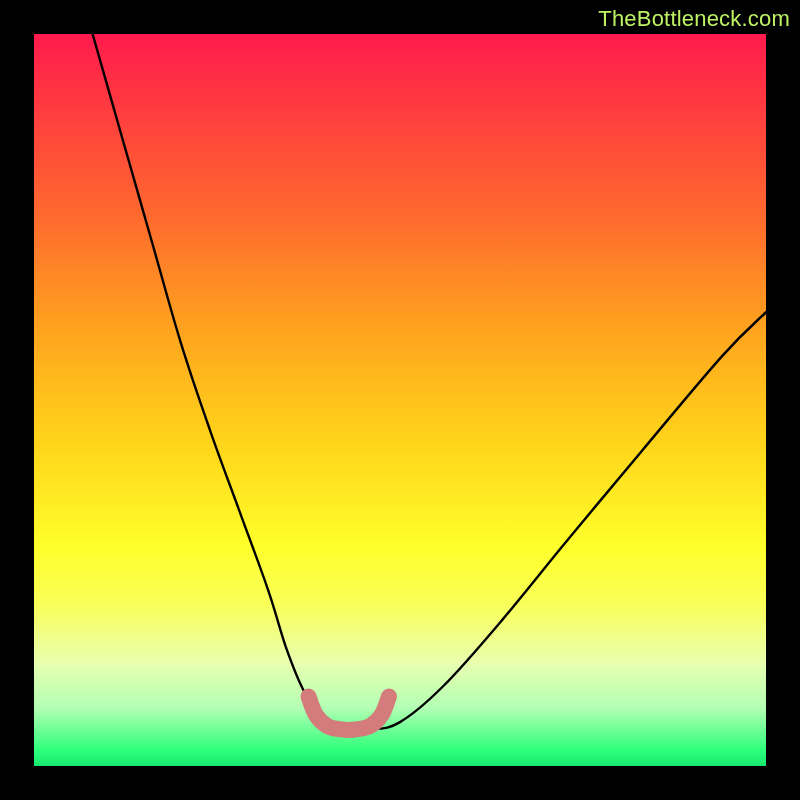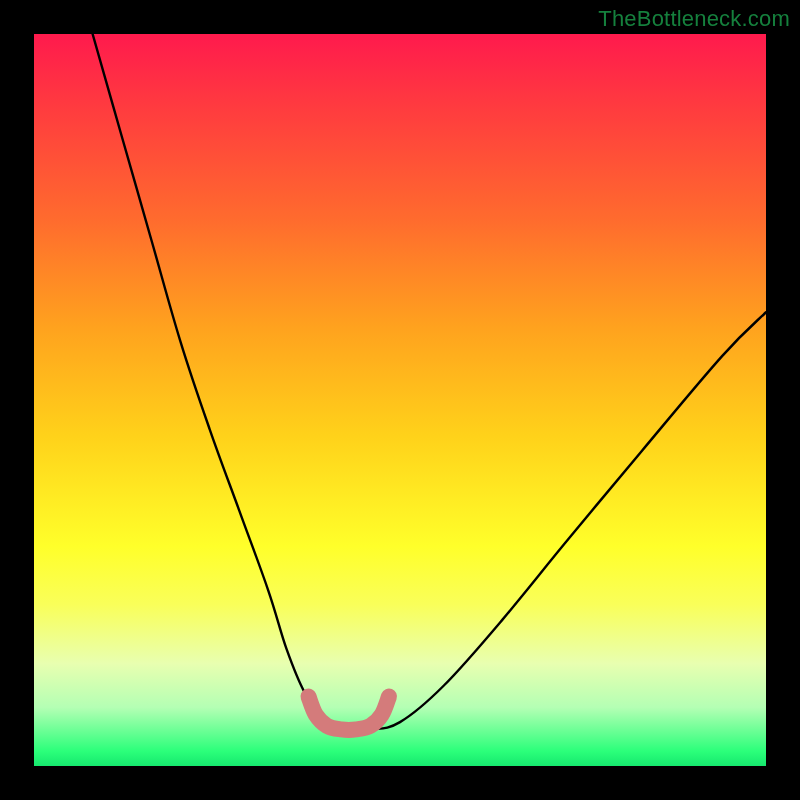--- a/index.html
+++ b/index.html
@@ -36,21 +36,21 @@
       #e8ffb0 86%,
       #b4ffb4 92%,
       #2bff7a 98%,
       #16e86e 100%
     );
   }
   .watermark {
     position: absolute;
     top: 6px;
     right: 10px;
-    color: #15803d;
+    color: #bef264;
     font-size: 22px;
     letter-spacing: 0.2px;
     font-weight: 500;
     user-select: none;
   }
   svg.curves {
     position: absolute;
     top: 0;
     left: 0;
     width: 732px;

